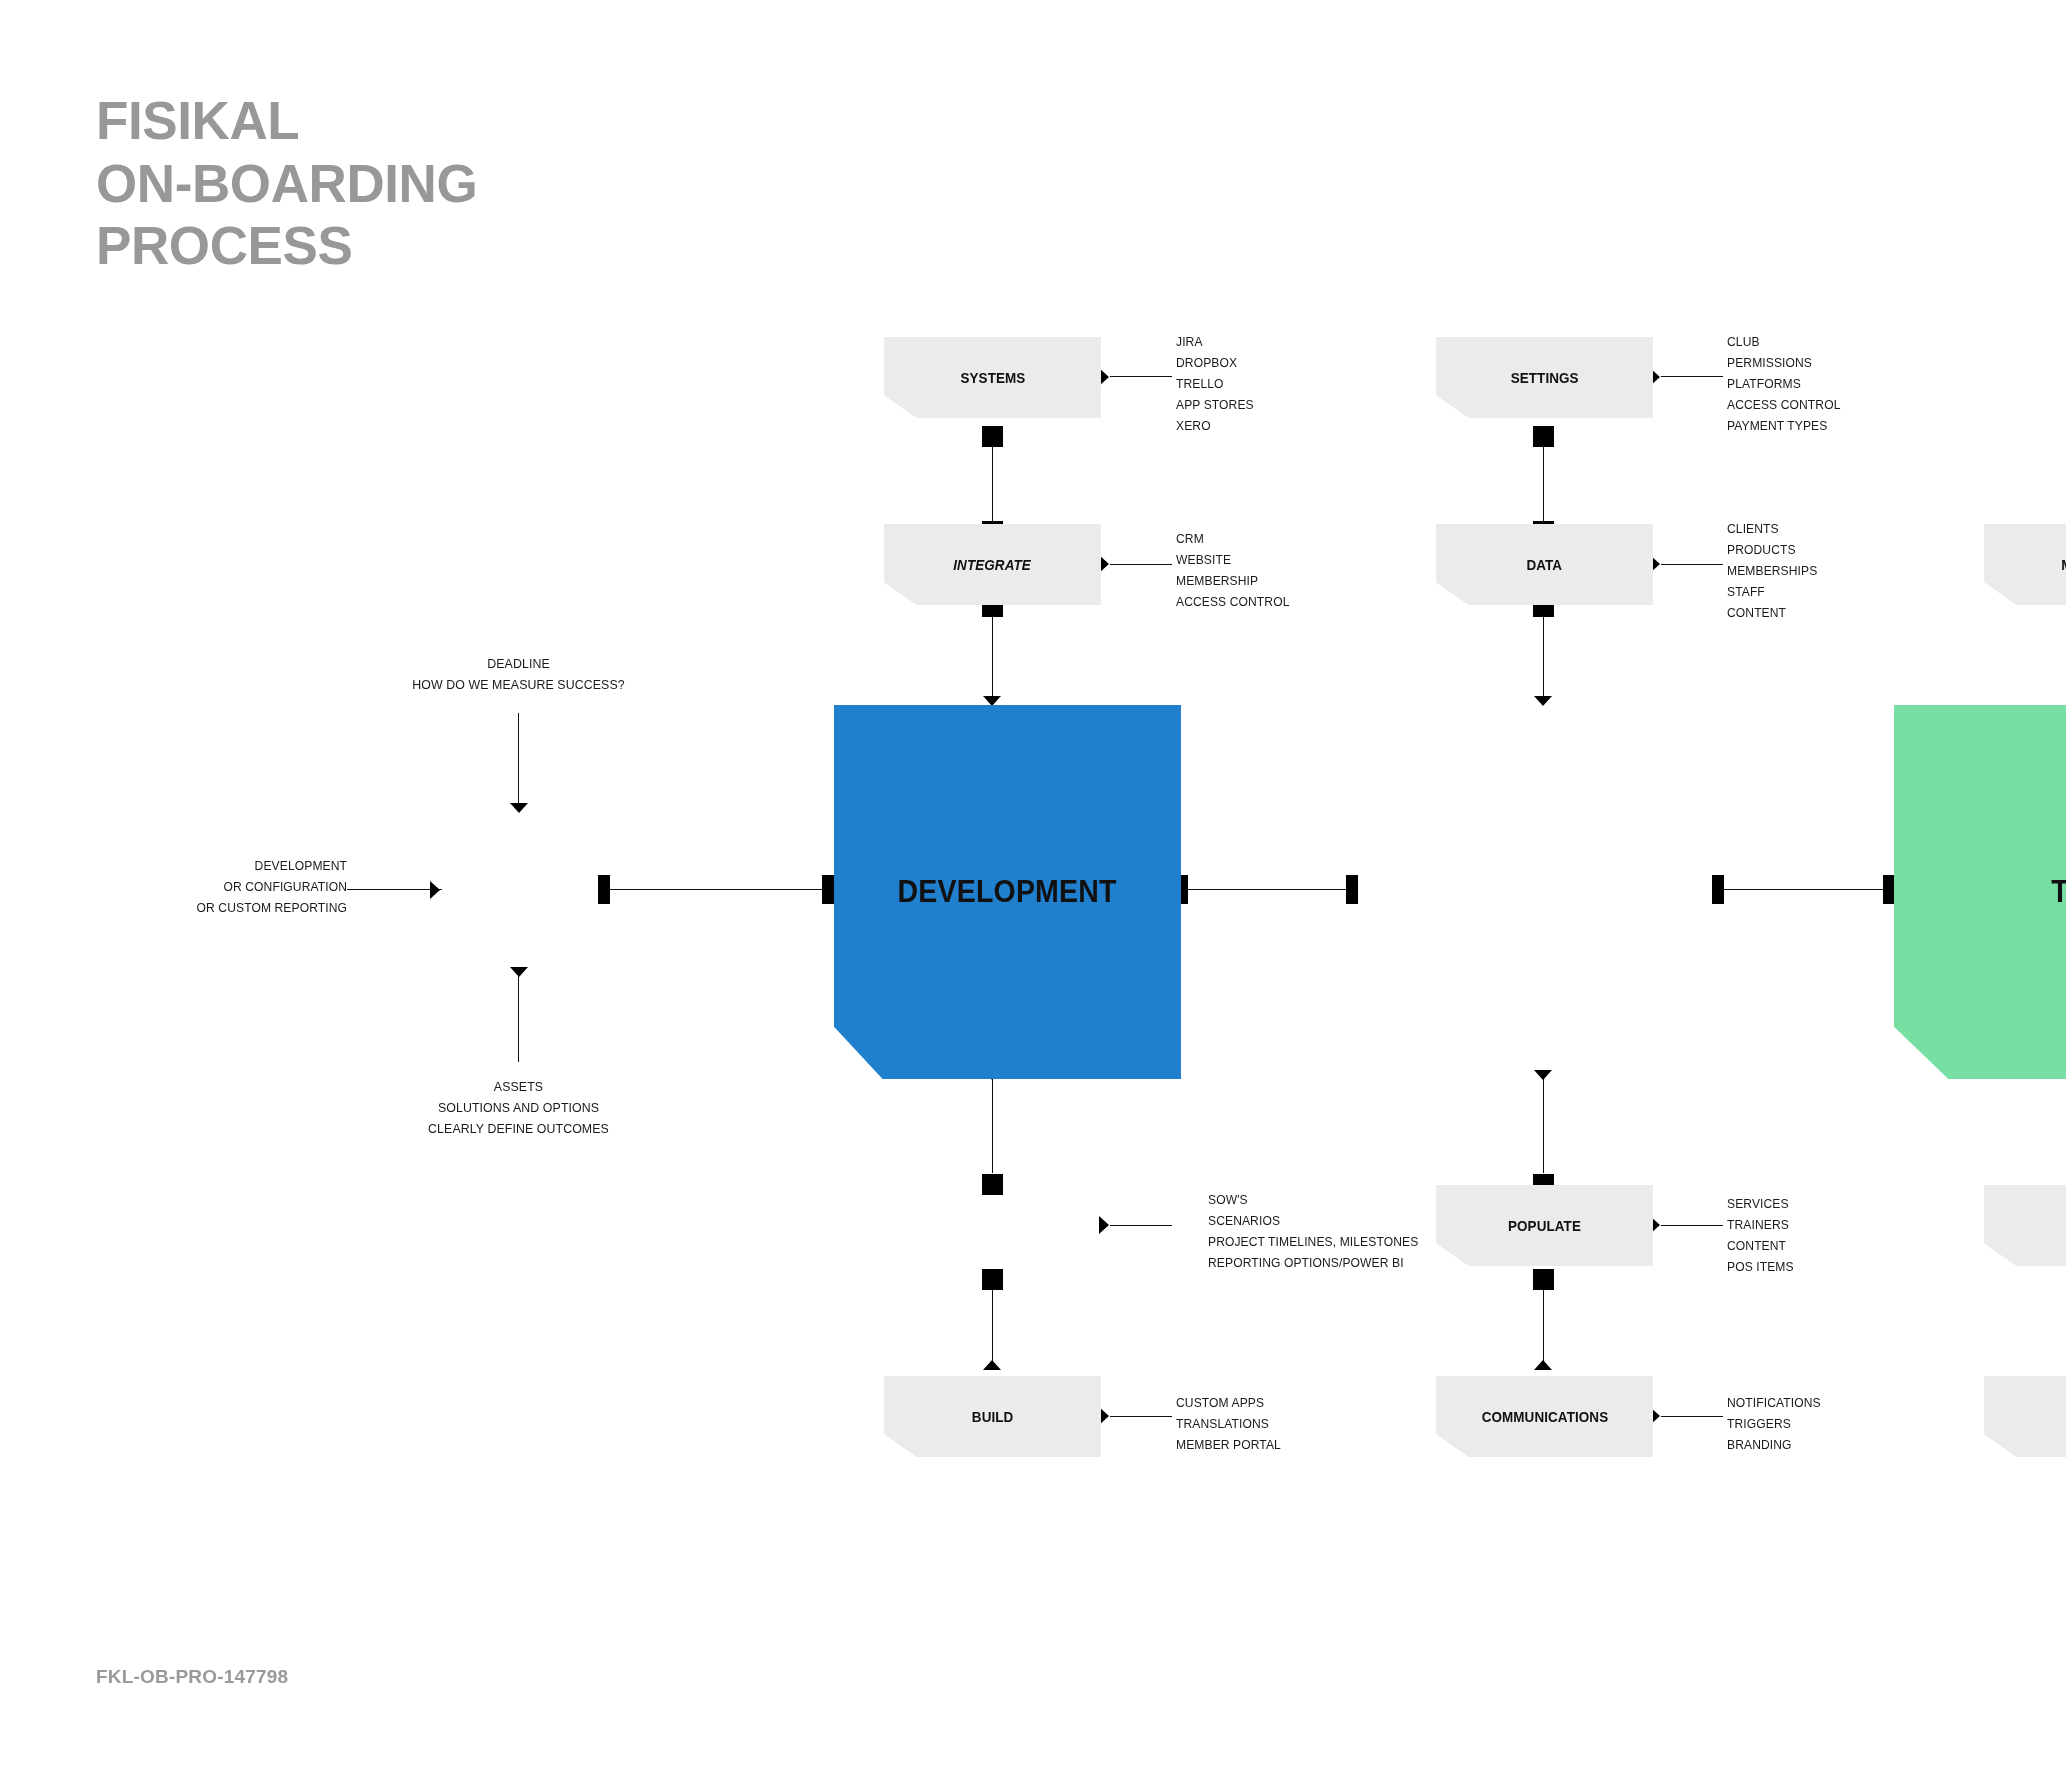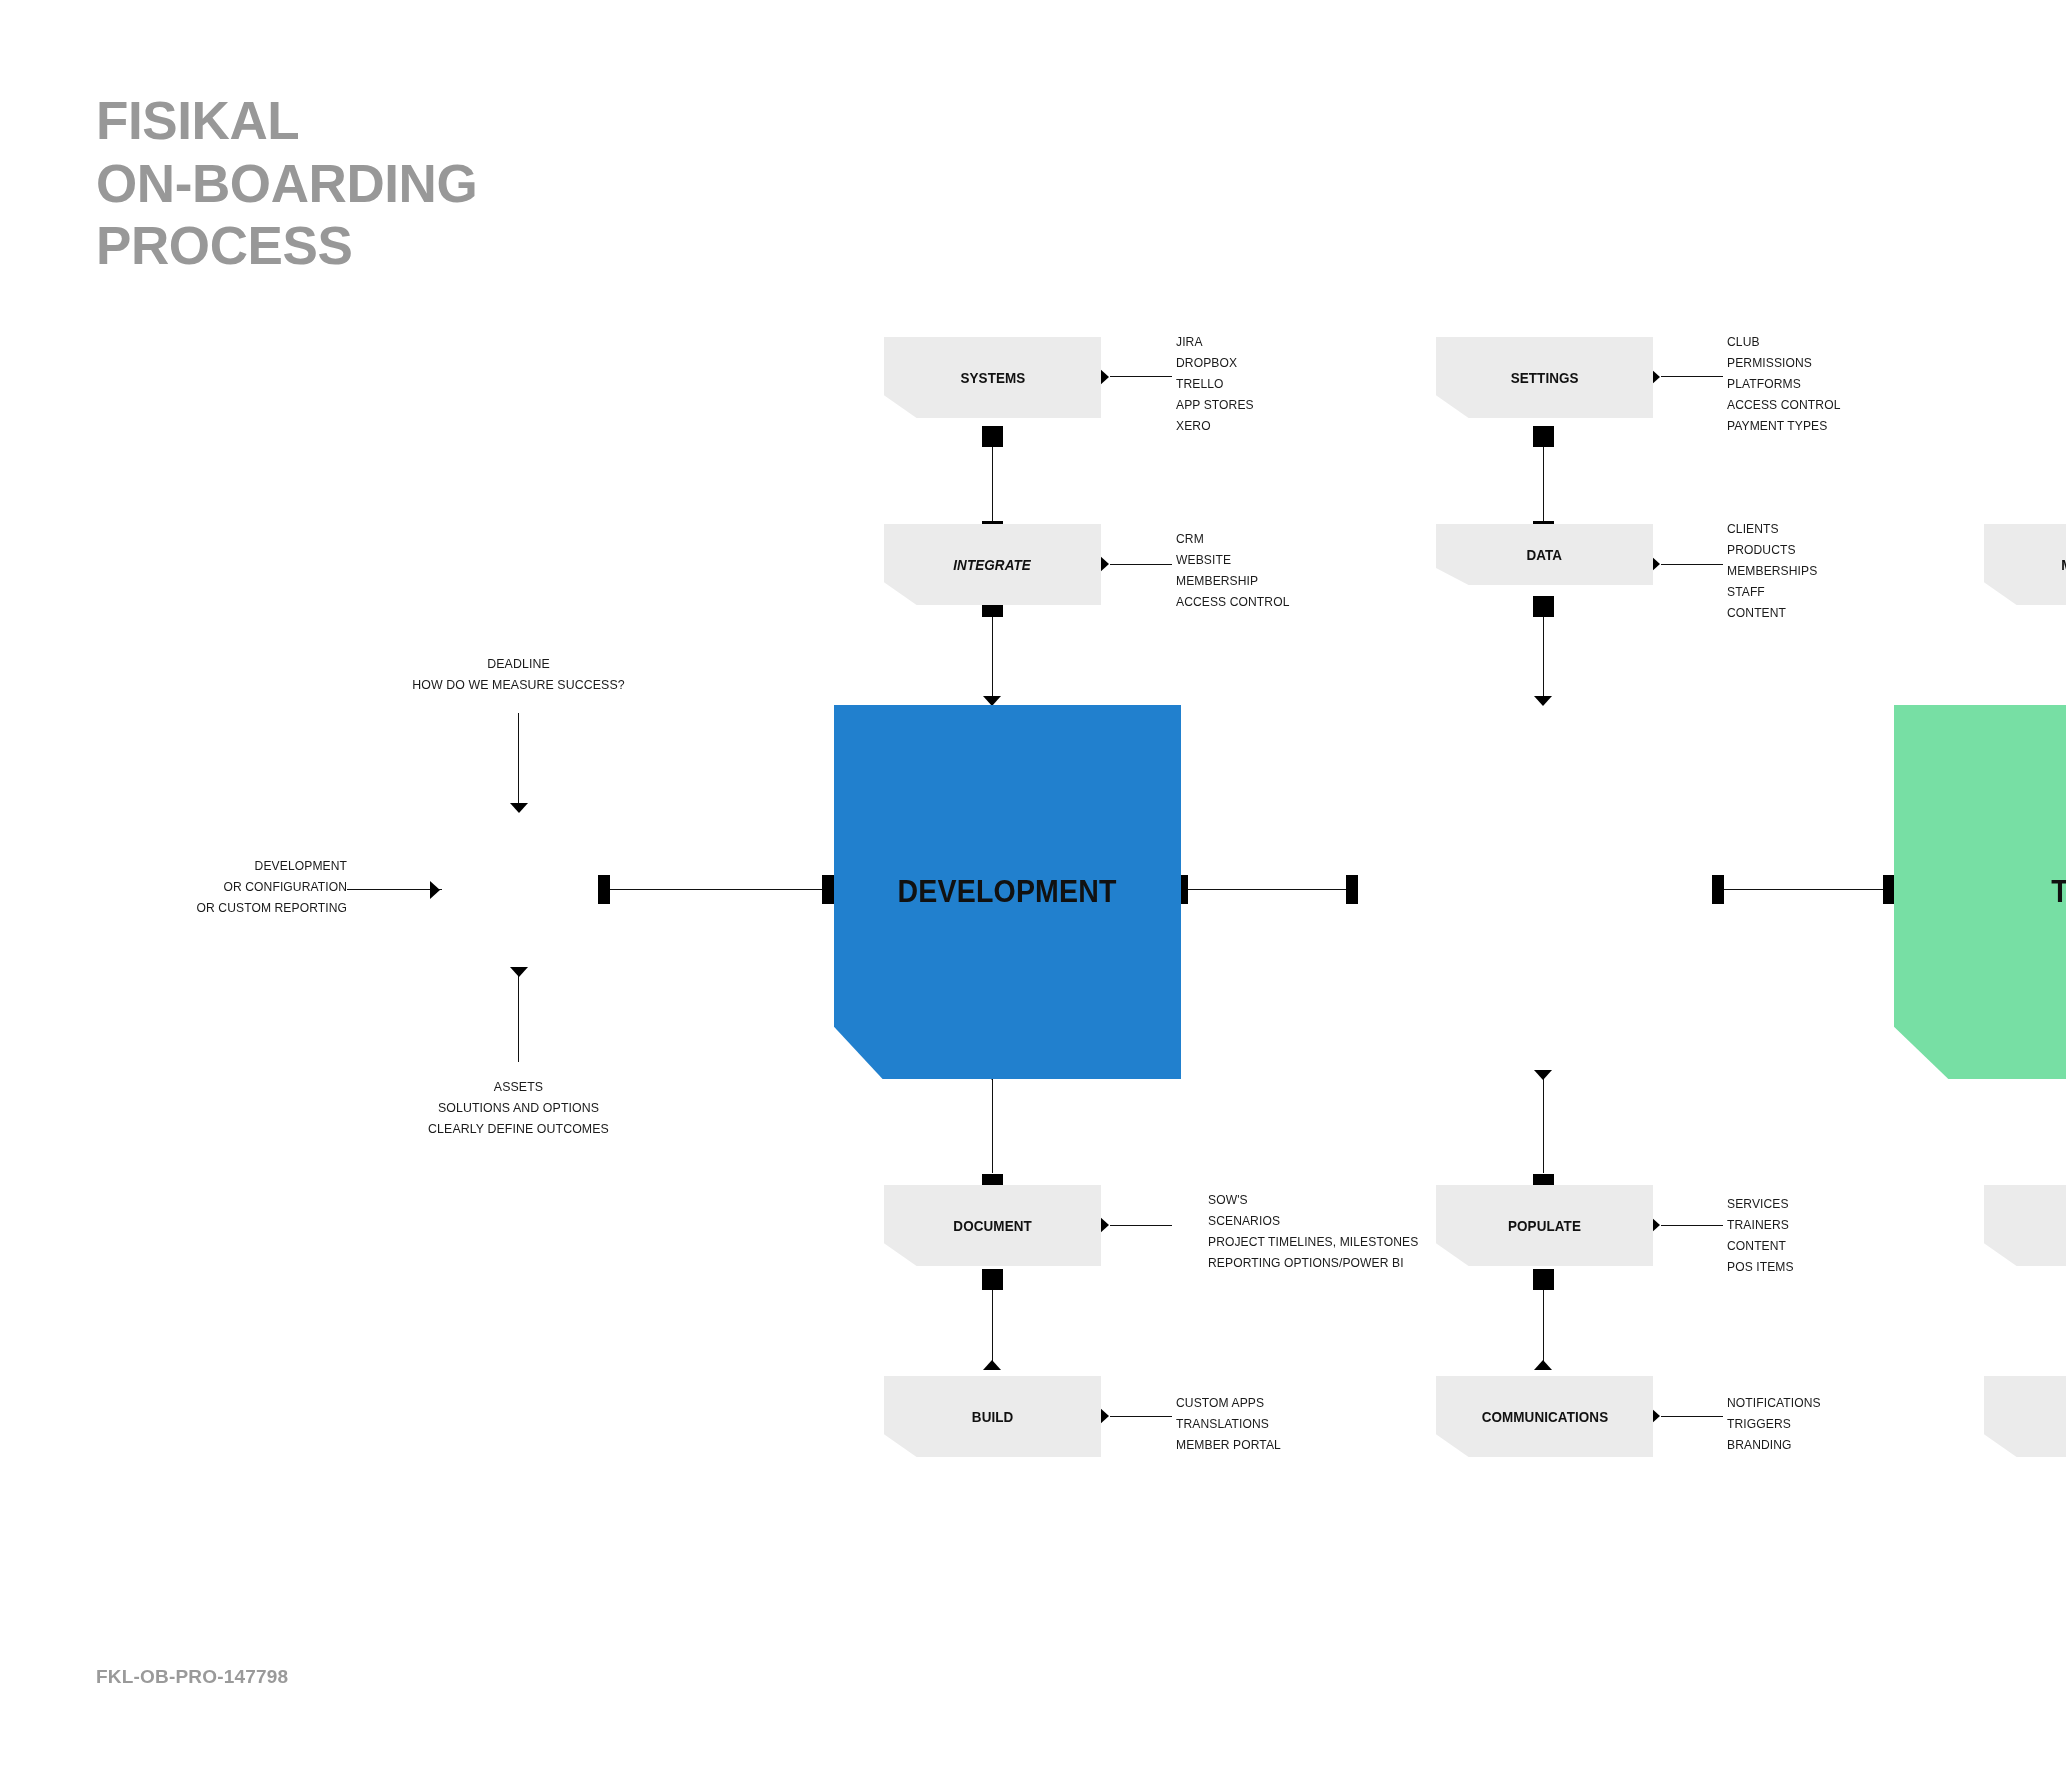--- a/index.html
+++ b/index.html
@@ -153,31 +153,28 @@
   <div class="hline" style="left:1661px; top:1225px; width:62px;"></div>
   <div class="tri-right" style="left:1650px; top:1407px;"></div>
   <div class="hline" style="left:1661px; top:1416px; width:62px;"></div>
 
   <div class="sub" style="left:884px; top:337px; width:217px; height:81px;">
     <span class="sub-label">SYSTEMS</span>
   </div>
   <div class="sub" style="left:884px; top:524px; width:217px; height:81px;font-style:italic;">
     <span class="sub-label">INTEGRATE</span>
   </div>
-  <div class="sub" style="left:884px; top:1185px; width:217px; height:81px;">
-    <span class="sub-label">DOCUMENT</span>
-  </div>
   <div class="sub" style="left:884px; top:1376px; width:217px; height:81px;">
     <span class="sub-label">BUILD</span>
   </div>
 
   <div class="sub" style="left:1436px; top:337px; width:217px; height:81px;">
     <span class="sub-label">SETTINGS</span>
   </div>
-  <div class="sub" style="left:1436px; top:524px; width:217px; height:61px;">
+  <div class="sub" style="left:1436px; top:524px; width:217px; height:81px;">
     <span class="sub-label">DATA</span>
   </div>
   <div class="sub" style="left:1436px; top:1185px; width:217px; height:81px;">
     <span class="sub-label">POPULATE</span>
   </div>
   <div class="sub" style="left:1436px; top:1376px; width:217px; height:81px;">
     <span class="sub-label">COMMUNICATIONS</span>
   </div>
 
   <div class="sub" style="left:1984px; top:524px; width:217px; height:81px;">

